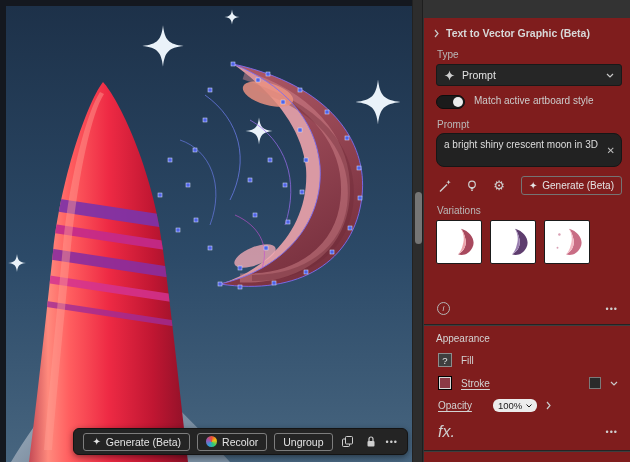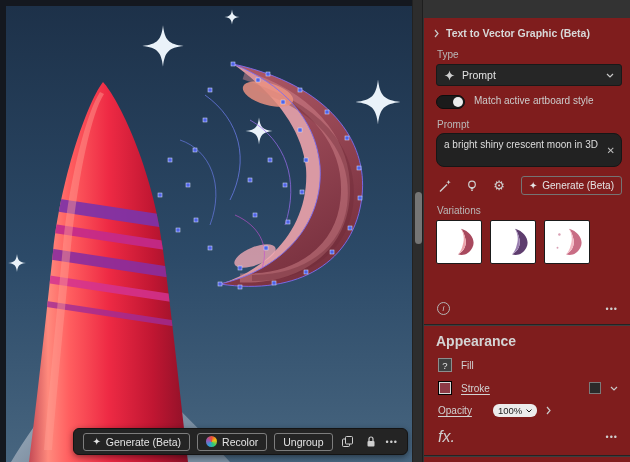--- a/index.html
+++ b/index.html
@@ -68,21 +68,21 @@
     font-size:10px; color:#e4e4e4; cursor:pointer; white-space:nowrap; }
   .thumbs { display:flex; gap:8px; margin:4px 8px 0 12px; }
   .thumb { width:46px; height:44px; background:#ffffff; border:1px solid #1b1b1b;
     border-radius:2px; display:flex; align-items:center; justify-content:center; cursor:pointer; }
   .info-row { display:flex; align-items:center; margin:38px 12px 0 13px; }
   .info-circle { width:13px; height:13px; border:1px solid #b5b5b5; border-radius:50%;
     font-size:8px; color:#c9c9c9; display:flex; align-items:center; justify-content:center;
     font-style:italic; cursor:pointer; }
   .push-right { margin-left:auto; }
   .divider { margin-top:9px; height:0; border-top:1px solid #242424; border-bottom:1px solid #3e3e3e; }
-  .section-title { font-size:14px; color:#d4d4d4; margin:7px 0 0 12px;font-weight:bold; }
+  .section-title { font-size:10px; color:#d4d4d4; margin:7px 0 0 12px; }
   .app-row { display:flex; align-items:center; gap:9px; margin:9px 12px 0 14px;
     font-size:10px; color:#d2d2d2; }
   .q-box { width:14px; height:14px; background:#3f3f3f; border:1px solid #8d8d8d;
     color:#e6e6e6; font-size:9.5px; display:flex; align-items:center; justify-content:center;
     cursor:pointer; }
   .stroke-swatch { width:14px; height:14px; background:#8c3a46; border:1px solid #000;
     box-shadow:inset 0 0 0 1px #d8d8d8; cursor:pointer; }
   .link-label { text-decoration:underline; text-underline-offset:2px; cursor:pointer; }
   .mini-box { width:12px; height:12px; background:#2a2a2a; border:1px solid #7a7a7a; cursor:pointer; }
   .opacity-box { display:flex; align-items:center; gap:4px; background:#ececec;

